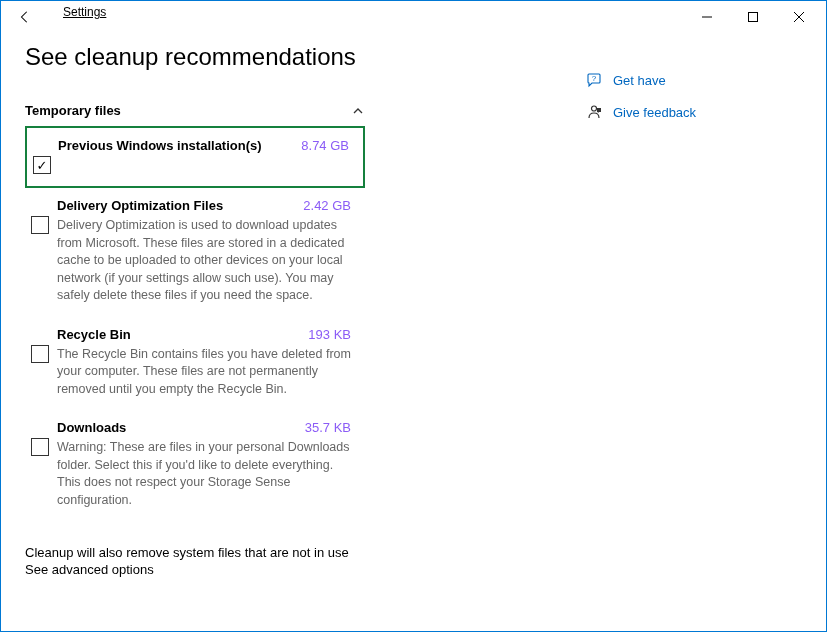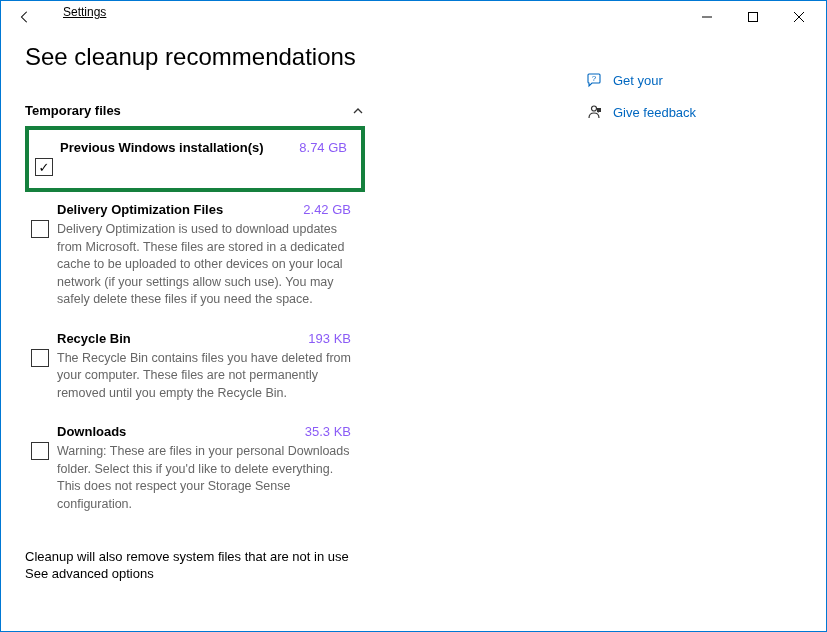--- a/index.html
+++ b/index.html
@@ -94,21 +94,21 @@
       margin-top: 0;
     }
     .item {
       display: flex;
       align-items: flex-start;
       padding: 10px 14px 12px 6px;
       width: 340px;
       gap: 8px;
     }
     .item.highlighted {
-      border: 4px solid #15803d;
+      border: 2px solid #15803d;
       gap: 7px;
     }
     .checkbox {
       width: 18px;
       height: 18px;
       border: 1.5px solid #333;
       display: flex;
       align-items: center;
       justify-content: center;
       margin-top: 18px;
@@ -251,42 +251,42 @@
           </div>
           <div class="item-desc">The Recycle Bin contains files you have deleted from your computer. These files are not permanently removed until you empty the Recycle Bin.</div>
         </div>
       </div>
 
       <div class="item">
         <div class="checkbox"></div>
         <div class="item-body">
           <div class="item-header">
             <span class="item-title">Downloads</span>
-            <span class="item-size">35.3 KB</span>
+            <span class="item-size">35.7 KB</span>
           </div>
           <div class="item-desc">Warning: These are files in your personal Downloads folder. Select this if you'd like to delete everything. This does not respect your Storage Sense configuration.</div>
         </div>
       </div>
 
     </div>
 
     <div class="note">Cleanup will also remove system files that are not in use</div>
     <div class="see-advanced">See advanced options</div>
 
   </div>
 
   <div class="side-col">
     <div class="side-link">
       <span class="icon">
         <svg width="17" height="17" viewBox="0 0 17 17">
           <path d="M2 3 C2 2 3 2 3 2 L13 2 C14 2 14 3 14 3 L14 10 C14 11 13 11 13 11 L6 11 L3 14 L3 11 C2 11 2 10 2 10 Z" stroke="#0067c0" stroke-width="1.1" fill="none"></path>
           <text x="8" y="8.5" text-anchor="middle" font-size="8" fill="#0067c0">?</text>
         </svg>
       </span>
-      <span class="text">Get your</span>
+      <span class="text">Get have</span>
     </div>
     <div class="side-link">
       <span class="icon">
         <svg width="17" height="17" viewBox="0 0 17 17">
           <circle cx="8" cy="4.5" r="2.5" stroke="#333" stroke-width="1.2" fill="none"></circle>
           <path d="M3 14 C3 10 5 9 8 9 C11 9 13 10 13 14" stroke="#333" stroke-width="1.2" fill="none"></path>
           <path d="M11 4 L15 4 L15 8 L13 8 L11.5 9.5 L12 8 L11 8 Z" fill="#333"></path>
         </svg>
       </span>
       <span class="text">Give feedback</span>

